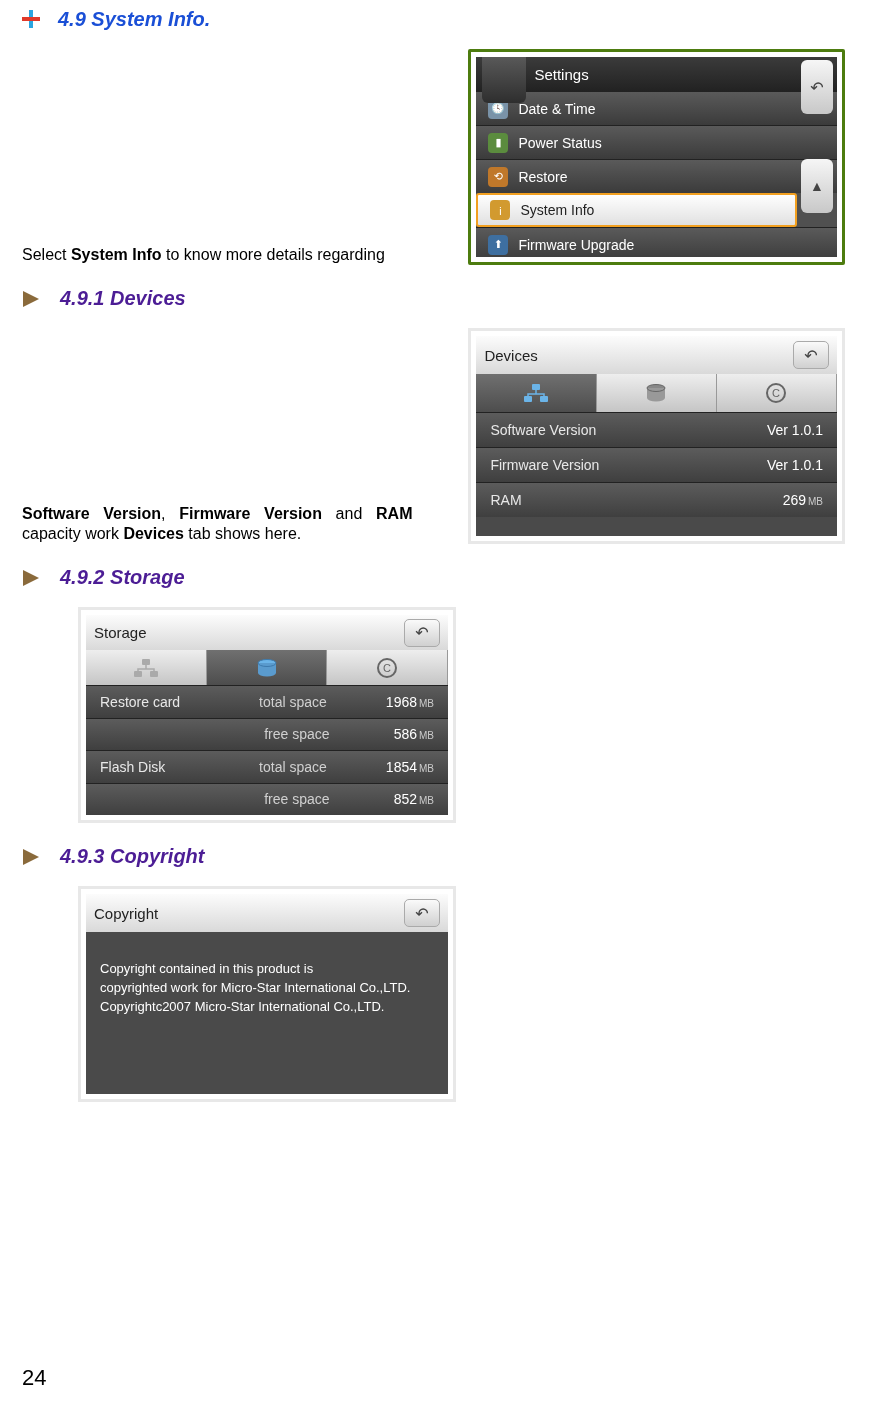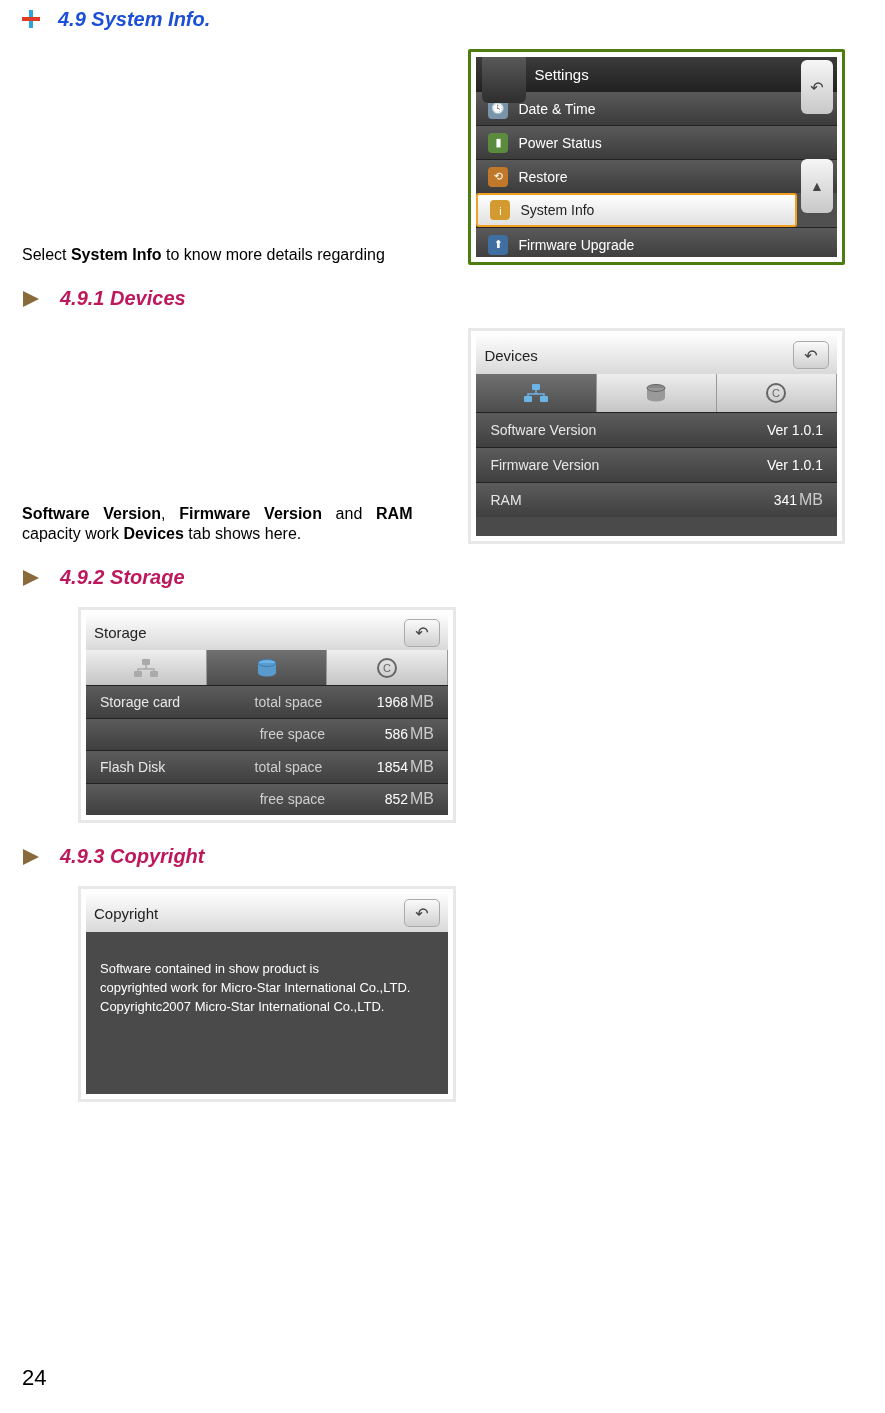--- a/index.html
+++ b/index.html
@@ -36,21 +36,21 @@
     margin-bottom: 6px;
   }
   .arrow-icon {
     width: 18px; height: 18px;
     margin-right: 20px;
     margin-top: 3px;
     display:inline-flex;align-items:center;justify-content:center;
   }
   .arrow-icon svg { display:block; }
   .sub-title {
-    color: #be185d;
+    color: #4c1d95;
     font-weight: 700;
     font-style: italic;
     font-size: 20px;
   }
   .content-block {
     display: flex;
     margin-top: 18px;
     align-items: flex-end;
   }
   .body-text {
@@ -182,21 +182,21 @@
     height:35px;
     background:linear-gradient(#5c5c5c,#3f3f3f);
     border-top:1px solid #222;
     display:flex;align-items:center;
     color:#e8e8e8;font-size:14px;
     padding:0 14px;
     justify-content:space-between;
   }
   .panel-row .mid{color:#d0d0d0;}
   .panel-row .val{color:#fff;font-size:14px;}
-  .panel-row .val small{font-size:16px;margin-left:2px;color:#ccc;}
+  .panel-row .val small{font-size:10px;margin-left:2px;color:#ccc;}
   .panel-body{
     flex:1;
     background:#4a4a4a;
     padding:28px 14px 0 14px;
     color:#fff;font-size:13px;line-height:1.45;
   }
   .page-num{
     position:absolute;
     left:22px; bottom:22px;
     font-size:22px;
@@ -296,21 +296,21 @@
       <div class="panel-row">
         <span>Software Version</span>
         <span class="val"><span>Ver 1.0.1</span></span>
       </div>
       <div class="panel-row">
         <span>Firmware Version</span>
         <span class="val"><span>Ver 1.0.1</span></span>
       </div>
       <div class="panel-row">
         <span>RAM</span>
-        <span class="val"><span>341</span><small>MB</small></span>
+        <span class="val"><span>269</span><small>MB</small></span>
       </div>
     </div>
   </div>
 </div>
 
 <div class="sub-row">
   <span class="arrow-icon">
     <svg width="16" height="16" viewBox="0 0 16 16">
         <polygon points="0,0 16,8 0,16" fill="#8a6a3b"></polygon>
       </svg>
@@ -341,21 +341,21 @@
             </svg>
         </div>
         <div class="tab">
           <svg width="22" height="22" viewBox="0 0 22 22">
               <circle cx="11" cy="11" r="9" fill="none" stroke="#666" stroke-width="2"></circle>
               <text x="11" y="15" text-anchor="middle" font-size="11" fill="#666">C</text>
             </svg>
         </div>
       </div>
       <div class="panel-row">
-        <span style="width:100px">Storage card</span>
+        <span style="width:100px">Restore card</span>
         <span class="mid">total space</span>
         <span class="val"><span>1968</span><small>MB</small></span>
       </div>
       <div class="panel-row">
         <span style="width:100px"></span>
         <span class="mid">free space</span>
         <span class="val"><span>586</span><small>MB</small></span>
       </div>
       <div class="panel-row">
         <span style="width:100px">Flash Disk</span>
@@ -380,21 +380,21 @@
   <span class="sub-title">4.9.3 Copyright</span>
 </div>
 <div class="content-block">
   <div class="figure panel">
     <div class="panel-inner">
       <div class="panel-head">
         <span>Copyright</span>
         <div class="panel-back">↶</div>
       </div>
       <div class="panel-body">
-        <div>Software contained in show product is</div>
+        <div>Copyright contained in this product is</div>
         <div>copyrighted work for Micro-Star International Co.,LTD.</div>
         <div>Copyrightc2007 Micro-Star International Co.,LTD.</div>
       </div>
     </div>
   </div>
 </div>
 
 <div class="page-num">24</div>
 
 </body></html>

